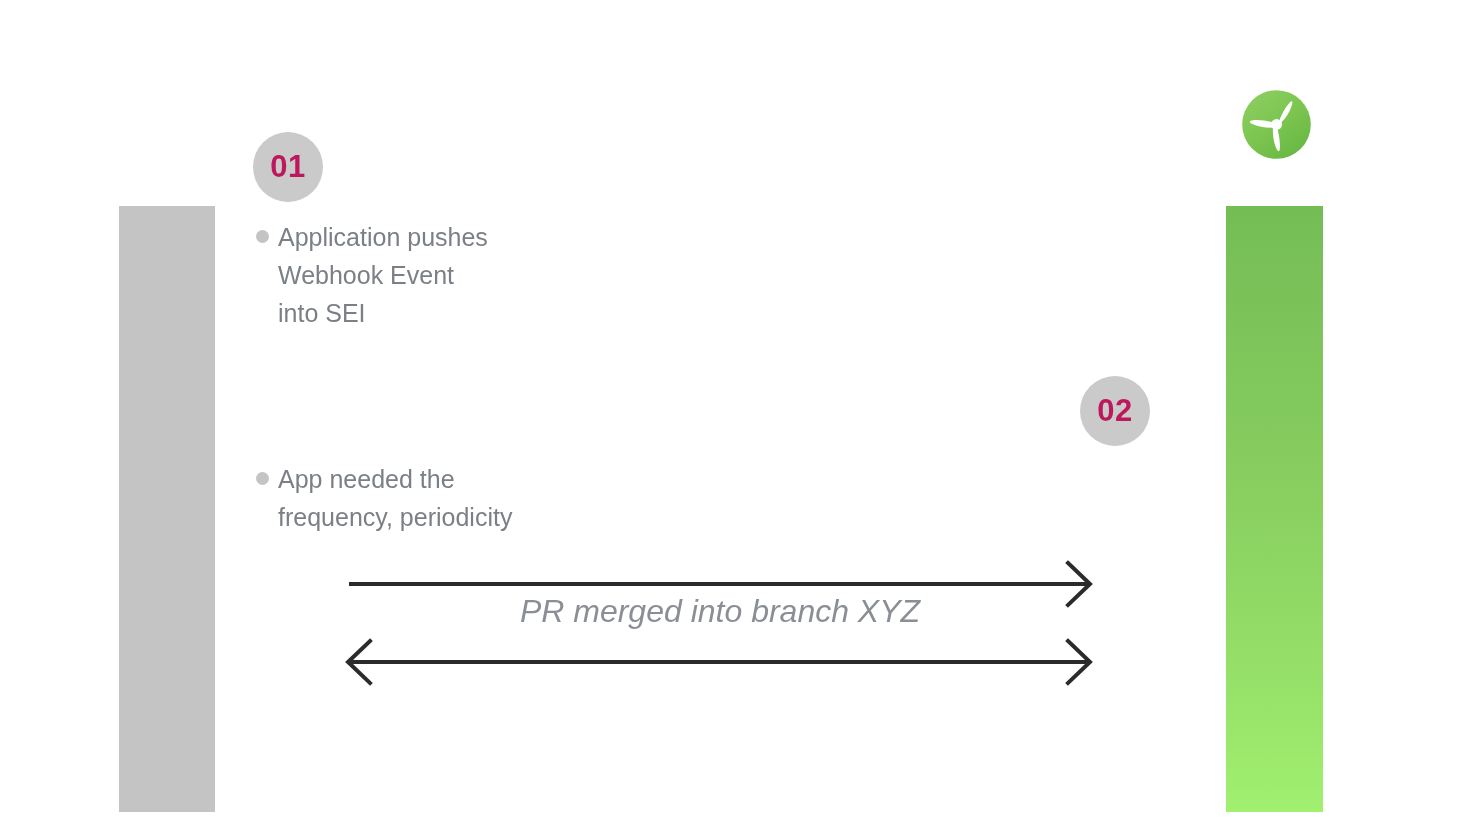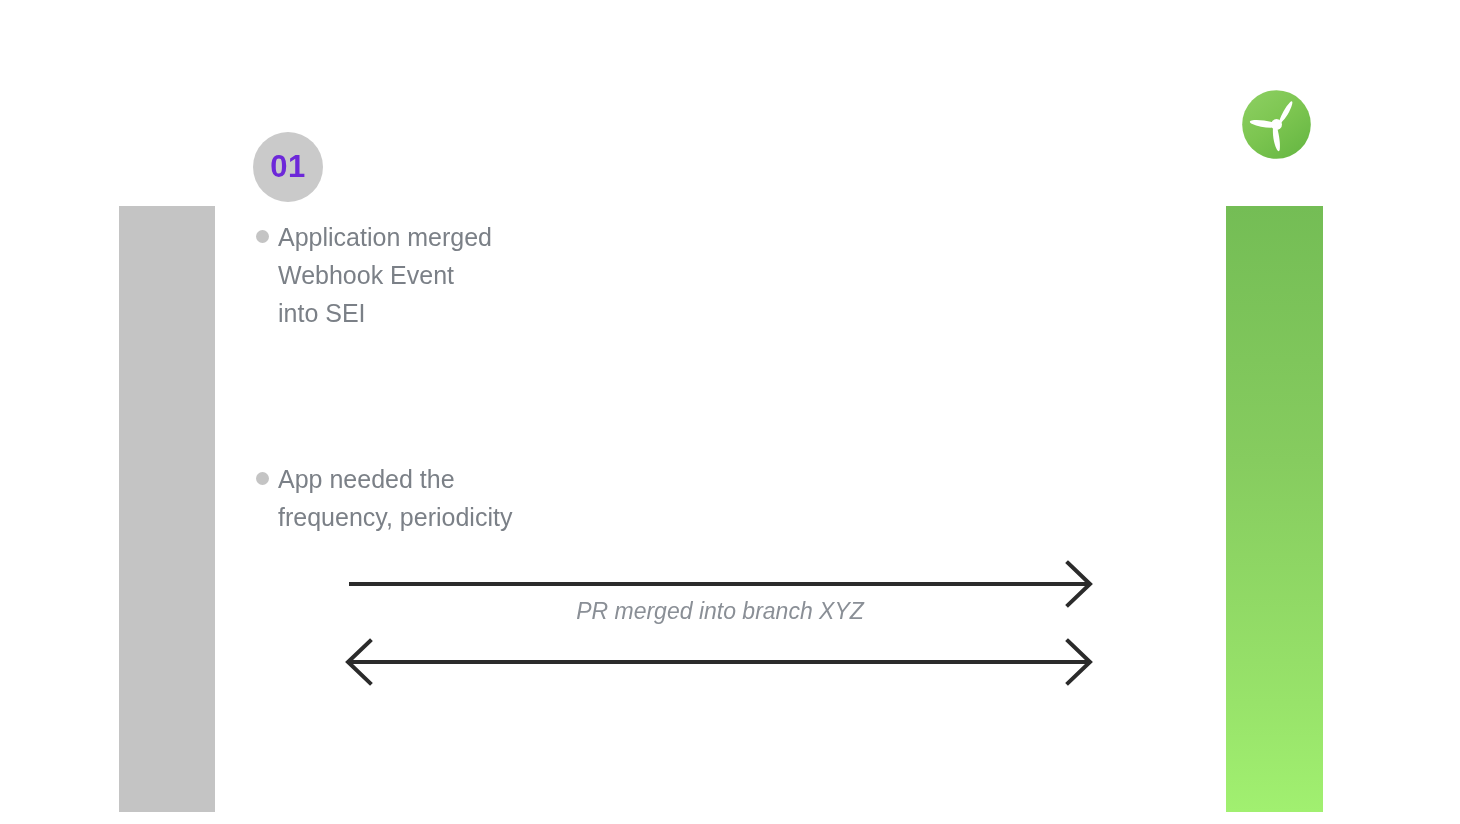--- a/index.html
+++ b/index.html
@@ -60,21 +60,21 @@
   }
   #logo svg { display: block; width: 73px; height: 73px; }
 
   
   .step-badge {
     position: absolute;
     width: 70px;
     height: 70px;
     border-radius: 50%;
     background: #cacaca;
-    color: #6d28d9;
+    color: #be185d;
     font-size: 31px;
     font-weight: 700;
     display: flex;
     align-items: center;
     justify-content: center;
     letter-spacing: 0.5px;
   }
   #badge-01 { left: 253px; top: 132px; }
   #badge-02 { left: 1080px; top: 376px; }
 
@@ -107,21 +107,21 @@
   #bullet-4 { left: 938px; top: 463px; }
 
   
   .arrow-group { position: absolute; }
   #arrow-1 { left: 340px; top: 560px; width: 762px; height: 52px; }
   #arrow-2 { left: 340px; top: 638px; width: 762px; height: 52px; }
   .arrow-group svg { display: block; }
 
   .arrow-label {
     position: absolute;
-    font-size: 23px;
+    font-size: 32px;
     line-height: 30px;
     font-style: italic;
     color: #8a8f96;
     white-space: nowrap;
     text-align: center;
   }
   #arrow-label-1 { left: 348px; top: 596px; width: 744px; }
   #arrow-label-2 { left: 348px; top: 679px; width: 744px; }
 </style>
 </head>
@@ -152,24 +152,25 @@
 
         <path d="M45.5 47 C35.5 45 24.5 43 16 44.5 C12.5 45.2 12.8 47.5 16 49 C25 53.3 37 54.8 45.8 54.2 Z"></path>
 
         <path d="M51.5 56.5 C53.5 65 55.5 76 54.5 84 C54 87.5 51.8 87.2 50.3 84 C46 75 44.5 63 45.2 54.5 Z"></path>
       </g>
     </svg>
   </div>
 
   <div id="badge-01" class="step-badge">01</div>
 
+  <div id="badge-02" class="step-badge">02</div>
 
   <div id="bullet-1" class="bullet-block left">
     <span class="dot"></span>
-    <span class="txt">Application merged
+    <span class="txt">Application pushes
 Webhook Event
 into SEI</span>
   </div>
 
 
   <div id="bullet-3" class="bullet-block left">
     <span class="dot"></span>
     <span class="txt">App needed the
 frequency, periodicity</span>
   </div>

